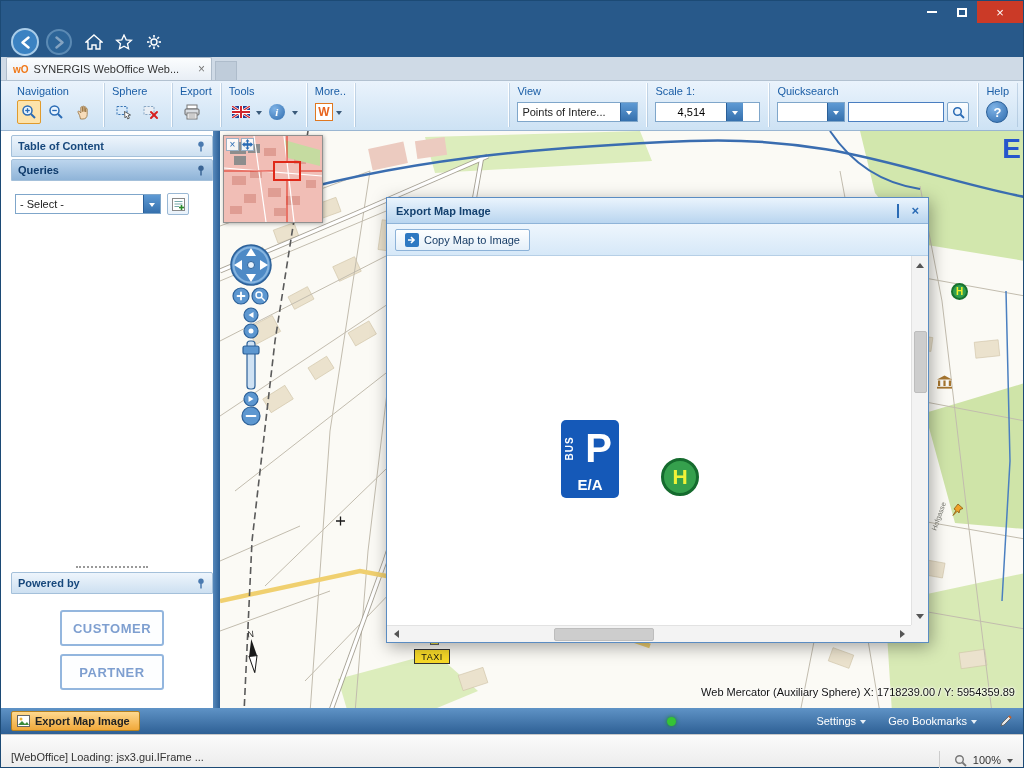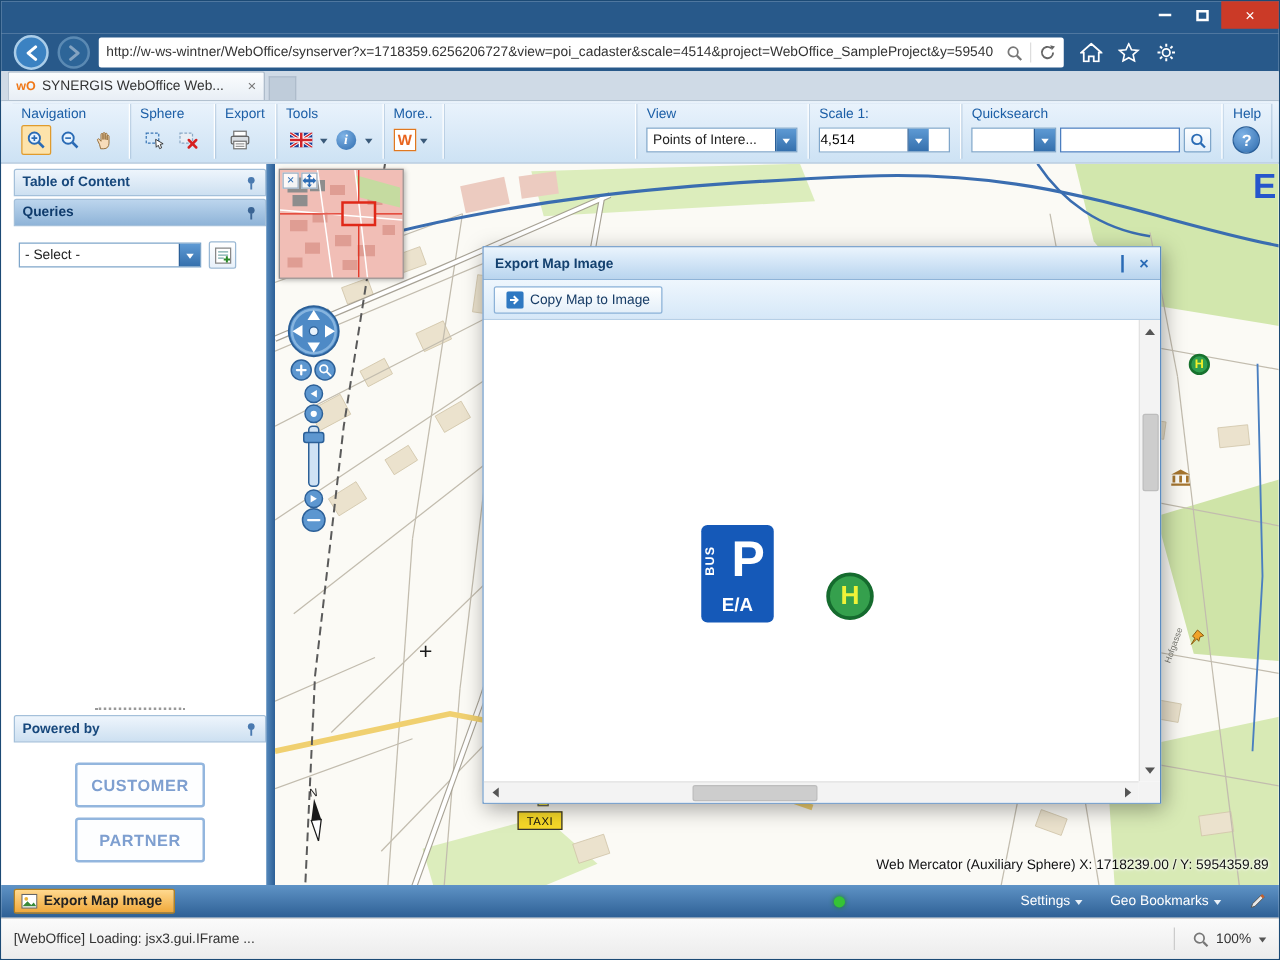--- a/index.html
+++ b/index.html
@@ -37,21 +37,21 @@
 .tb-sec.spacer{flex:1;border-right:1px solid rgba(255,255,255,.95)}
 .tb-label{font-size:11px;color:#1b5ea6;height:15px;line-height:15px;white-space:nowrap}
 .tb-row{display:flex;align-items:center;gap:3px;height:27px}
 .tb-btn{width:24px;height:24px;display:flex;align-items:center;justify-content:center;border:1px solid transparent;border-radius:2px}
 .tb-btn.active{background:#fde3ab;border-color:#e09b2d}
 .mini-caret{width:0;height:0;border:3px solid transparent;border-top:4px solid #3a5a7a;margin-top:4px}
 .combo{height:20px;background:#fff;border:1px solid #7fa6ca;display:flex;align-items:center}
 .combo .txt{flex:1;font-size:11px;padding:0 4px;color:#222;white-space:nowrap;overflow:hidden}
 .caret-btn{width:17px;height:18px;background:linear-gradient(#5e9ad4,#3570ad);border-left:1px solid #2a5f98;display:flex;align-items:center;justify-content:center;flex:none}
 .tri-w{width:0;height:0;border:3.5px solid transparent;border-top:4.5px solid #fff;margin-top:4px}
-.scale-input{width:70px;height:18px;border:0;outline:0;font-size:11px;text-align:left;padding:0 0;font-family:inherit}
+.scale-input{width:70px;height:18px;border:0;outline:0;font-size:11px;text-align:center;padding:0 0;font-family:inherit}
 .qs-input{width:96px;height:20px;border:1px solid #4a7ec0;outline:0;font-size:11px;padding:0 4px;font-family:inherit}
 .search-btn{width:22px;height:20px;background:linear-gradient(#fdfeff,#e2eefa);border:1px solid #7fa6ca;border-radius:2px;display:flex;align-items:center;justify-content:center}
 .wlogo{width:18px;height:18px;background:#fff;border:1px solid #e07820;color:#e8641e;font-weight:bold;font-size:12px;display:flex;align-items:center;justify-content:center}
 .info-circle{width:16px;height:16px;border-radius:50%;background:radial-gradient(circle at 35% 30%,#7fb3e6,#2f6cae);color:#fff;font-size:11px;font-style:italic;font-weight:bold;display:flex;align-items:center;justify-content:center;font-family:"Liberation Serif",serif}
 .help-btn{width:22px;height:22px;border-radius:50%;background:radial-gradient(circle at 35% 30%,#7fb3e6,#2f6cae);border:1px solid #2a5f98;color:#fff;font-weight:bold;font-size:13px;display:flex;align-items:center;justify-content:center}
 
 
 .content{flex:1;display:flex;position:relative;background:#fff;padding-left:10px;overflow:hidden}
 .sidebar{width:202px;flex:none;display:flex;flex-direction:column;padding-top:4px}
 .panel-h{height:22px;background:linear-gradient(#eef5fc,#cde0f1);border:1px solid #a4c0da;border-radius:2px 2px 0 0;display:flex;align-items:center;padding:0 6px;font-size:11px;font-weight:bold;color:#17487c;margin-bottom:2px;flex:none}
@@ -111,21 +111,21 @@
 .vthumb{width:13px;height:62px;background:#cdcdcd;border:1px solid #bdbdbd;border-radius:2px;margin-top:58px}
 .hthumb{width:100px;height:13px;background:#cdcdcd;border:1px solid #bdbdbd;border-radius:2px;margin-left:150px}
 
 
 .taskbar{height:26px;background:linear-gradient(#5f93c6,#2e6095);display:flex;align-items:center;padding:0 10px;position:relative;flex:none}
 .task-btn{display:flex;align-items:center;gap:5px;height:20px;padding:0 9px 0 5px;background:linear-gradient(#ffd98f,#f0a83a);border:1px solid #b5811f;border-radius:2px;font-size:11px;color:#222;font-weight:bold}
 .status-dot{position:absolute;left:666px;top:9px;width:9px;height:9px;border-radius:50%;background:#35c435;box-shadow:0 0 4px #1a8a1a}
 .tkb-right{margin-left:auto;display:flex;align-items:center;gap:22px;color:#fff;font-size:11px}
 .tkb-item{display:flex;align-items:center;gap:4px}
 .tri-w2{width:0;height:0;border:3.5px solid transparent;border-top:4px solid #e8f0f8;margin-top:4px}
-.statusbar{height:30px;background:linear-gradient(#fbfbfb,#ececec);border-top:1px solid #c8c8c8;display:flex;align-items:center;padding:16px 10px;font-size:11px;color:#333;flex:none}
+.statusbar{height:30px;background:linear-gradient(#fbfbfb,#ececec);border-top:1px solid #c8c8c8;display:flex;align-items:flex-start;padding:16px 10px;font-size:11px;color:#333;flex:none}
 .sb-right{margin-left:auto;display:flex;align-items:center;gap:6px}
 .sb-sep{width:1px;height:18px;background:#ccc;margin:0 8px}
 .tri-dn-s{width:0;height:0;border:3.5px solid transparent;border-top:4px solid #555;margin-top:4px}
 </style>
 </head>
 <body>
 
 <div class="window">
 
   <div class="titlebar">
@@ -142,32 +142,20 @@
 
   <div class="addressbar">
     <div class="nav-circle back">
       <svg width="13" height="13" viewBox="0 0 13 13">
           <path d="M9.5 1.5 L3.5 6.5 L9.5 11.5" fill="none" stroke="#fff" stroke-width="2.4" stroke-linecap="round" stroke-linejoin="round"></path>
         </svg>
     </div>
     <div class="nav-circle fwd">
       <svg width="13" height="13" viewBox="0 0 13 13">
           <path d="M3.5 1.5 L9.5 6.5 L3.5 11.5" fill="none" stroke="#cfe0ee" stroke-width="2.4" stroke-linecap="round" stroke-linejoin="round"></path>
-        </svg>
-    </div>
-    <div class="urlbox">
-      <input type="text" value="http://w-ws-wintner/WebOffice/synserver?x=1718359.6256206727&amp;view=poi_cadaster&amp;scale=4514&amp;project=WebOffice_SampleProject&amp;y=59540" style="">
-      <svg width="13" height="13" viewBox="0 0 13 13">
-          <circle cx="5.5" cy="5.5" r="3.8" fill="none" stroke="#777" stroke-width="1.4"></circle>
-          <line x1="8.5" y1="8.5" x2="12" y2="12" stroke="#777" stroke-width="1.8"></line>
-        </svg>
-      <span class="url-sep"></span>
-      <svg width="14" height="14" viewBox="0 0 14 14">
-          <path d="M11.5 7 a4.5 4.5 0 1 1 -1.6 -3.4" fill="none" stroke="#666" stroke-width="1.5"></path>
-          <polygon points="9.2,1.2 13,2.2 10.4,5.2" fill="#666"></polygon>
         </svg>
     </div>
     <div class="chrome-icons">
       <svg width="18" height="16" viewBox="0 0 18 16">
           <path d="M9 1 L17 8 h-2 v7 h-4 v-4 h-4 v4 H3 V8 H1z" fill="none" stroke="#fff" stroke-width="1.4"></path>
         </svg>
       <svg width="18" height="16" viewBox="0 0 18 16">
           <path d="M9 1 l2.2 4.8 5.2 .5 -3.9 3.4 1.1 5.1 -4.6 -2.6 -4.6 2.6 1.1 -5.1 L1.6 6.3 l5.2 -.5z" fill="none" stroke="#fff" stroke-width="1.3"></path>
         </svg>
       <svg width="18" height="16" viewBox="0 0 18 16">

